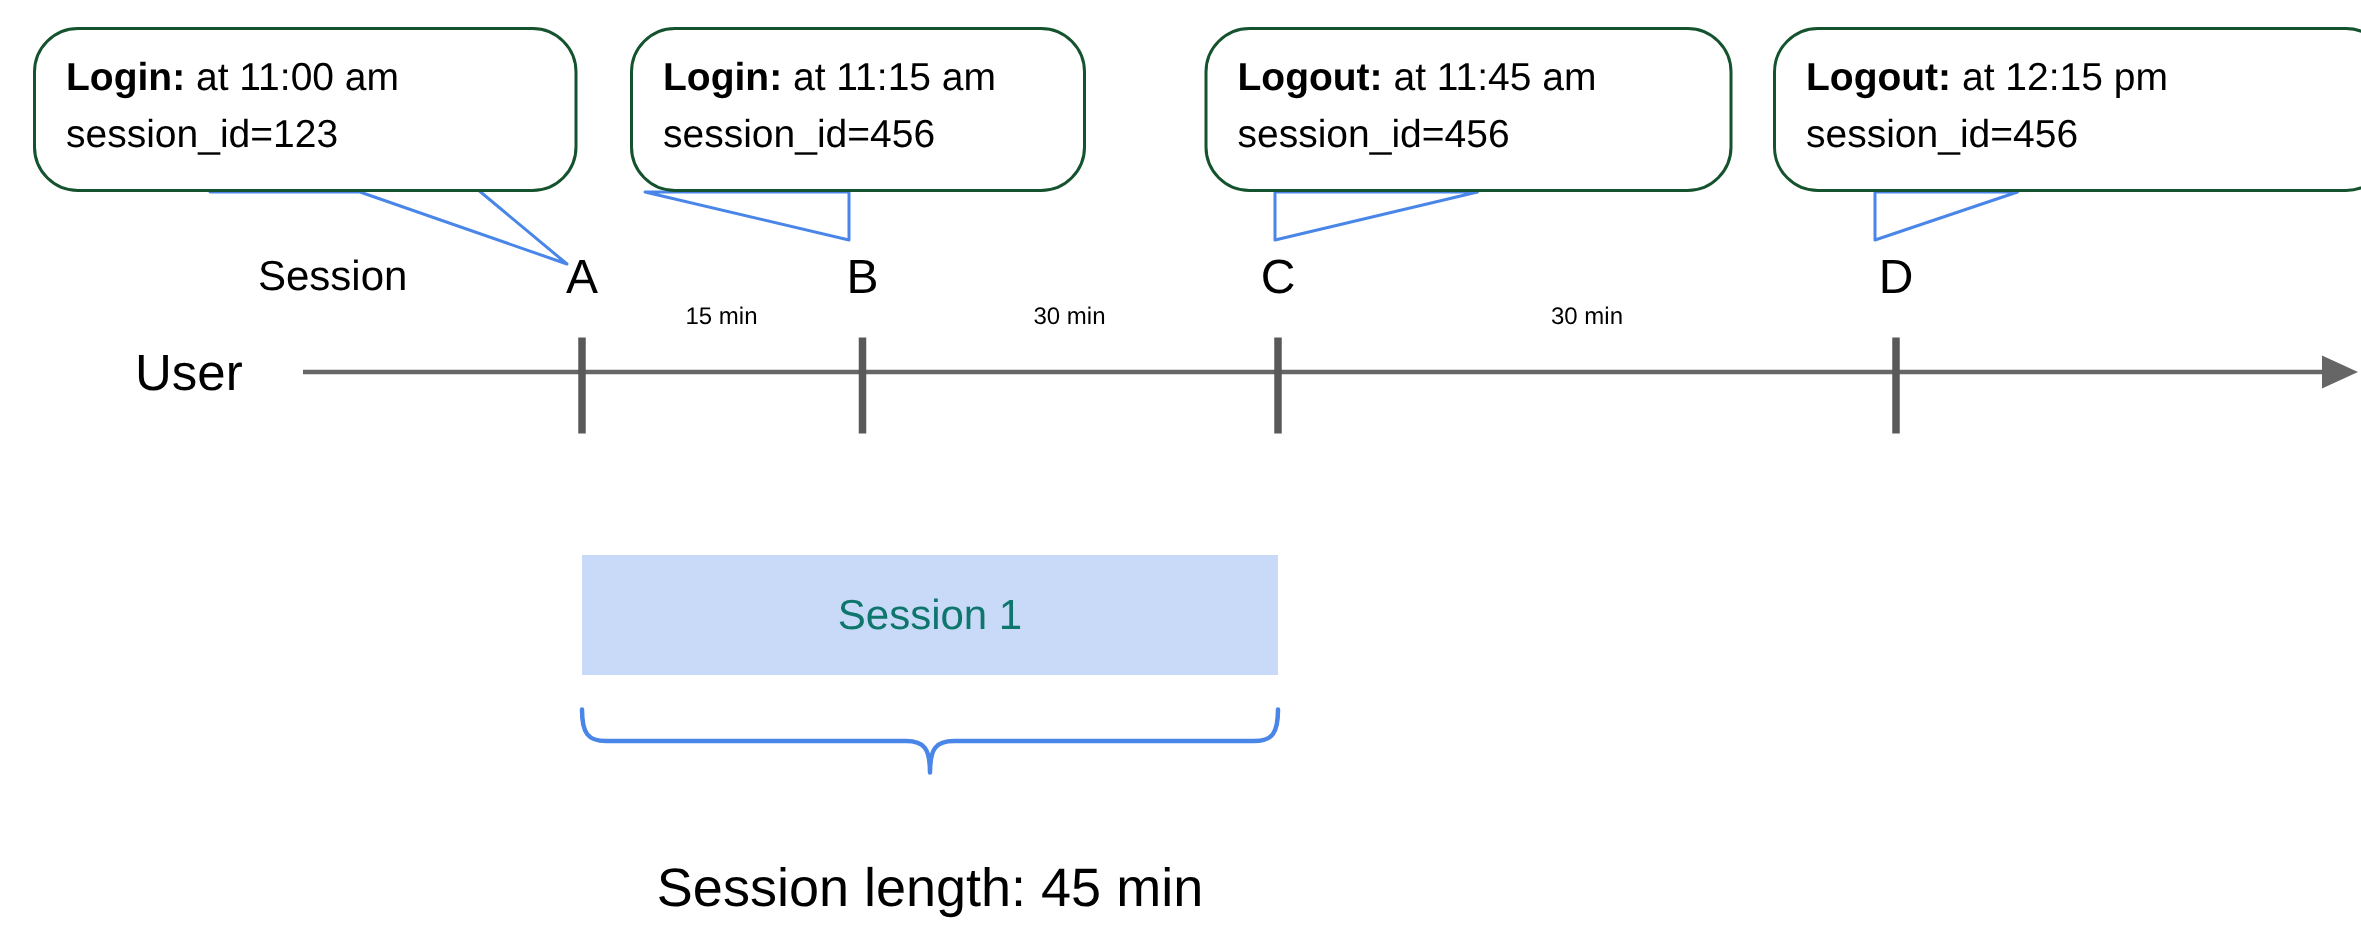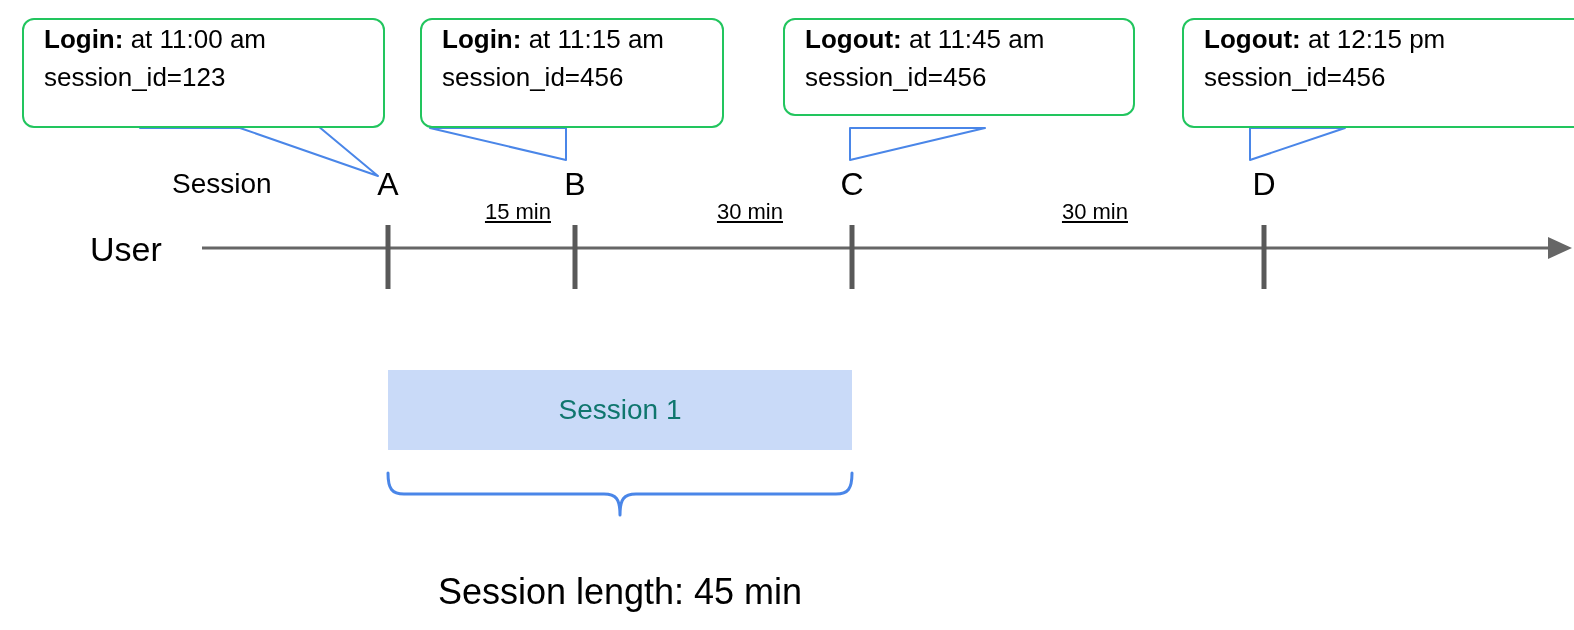--- a/index.html
+++ b/index.html
@@ -23,24 +23,24 @@
     left: 0;
     top: 0;
     width: 1574px;
     height: 630px;
   }
 
   
   .callout {
     position: absolute;
     box-sizing: border-box;
-    border: 2px solid #22c55e;
-    border-radius: 12px;
+    border: 2px solid #14532d;
+    border-radius: 30px;
     background: #ffffff;
-    padding: 0 20px 0 20px;
+    padding: 12px 20px 0 20px;
   }
   .callout-line {
     font-size: 26px;
     line-height: 38px;
     color: #000000;
     white-space: nowrap;
   }
   .callout-line .evt {
     font-weight: bold;
   }
@@ -58,24 +58,23 @@
   .row-title {
     font-size: 28px;
     line-height: 28px;
   }
   .tick-letter {
     font-size: 32px;
     line-height: 32px;
     text-align: center;
   }
   .interval-label {
-    font-size: 22px;
+    font-size: 16px;
     line-height: 24px;
-    text-align: right;
-    text-decoration: underline;
+    text-align: center;
   }
 
   
   .session-bar {
     position: absolute;
     display: flex;
     align-items: center;
     justify-content: center;
     background: #c9daf8;
   }
@@ -141,21 +140,21 @@
     <div class="callout-line">session_id=123</div>
   </div>
 
   <div class="callout" style="left:420px; top:18px; width:304px; height:110px;">
     <div class="callout-line">
       <span class="evt">Login:</span><span> at 11:15 am</span>
     </div>
     <div class="callout-line">session_id=456</div>
   </div>
 
-  <div class="callout" style="left:783px; top:18px; width:352px; height:98px;">
+  <div class="callout" style="left:803px; top:18px; width:352px; height:110px;">
     <div class="callout-line">
       <span class="evt">Logout:</span><span> at 11:45 am</span>
     </div>
     <div class="callout-line">session_id=456</div>
   </div>
 
   <div class="callout" style="left:1182px; top:18px; width:412px; height:110px;">
     <div class="callout-line">
       <span class="evt">Logout:</span><span> at 12:15 pm</span>
     </div>

